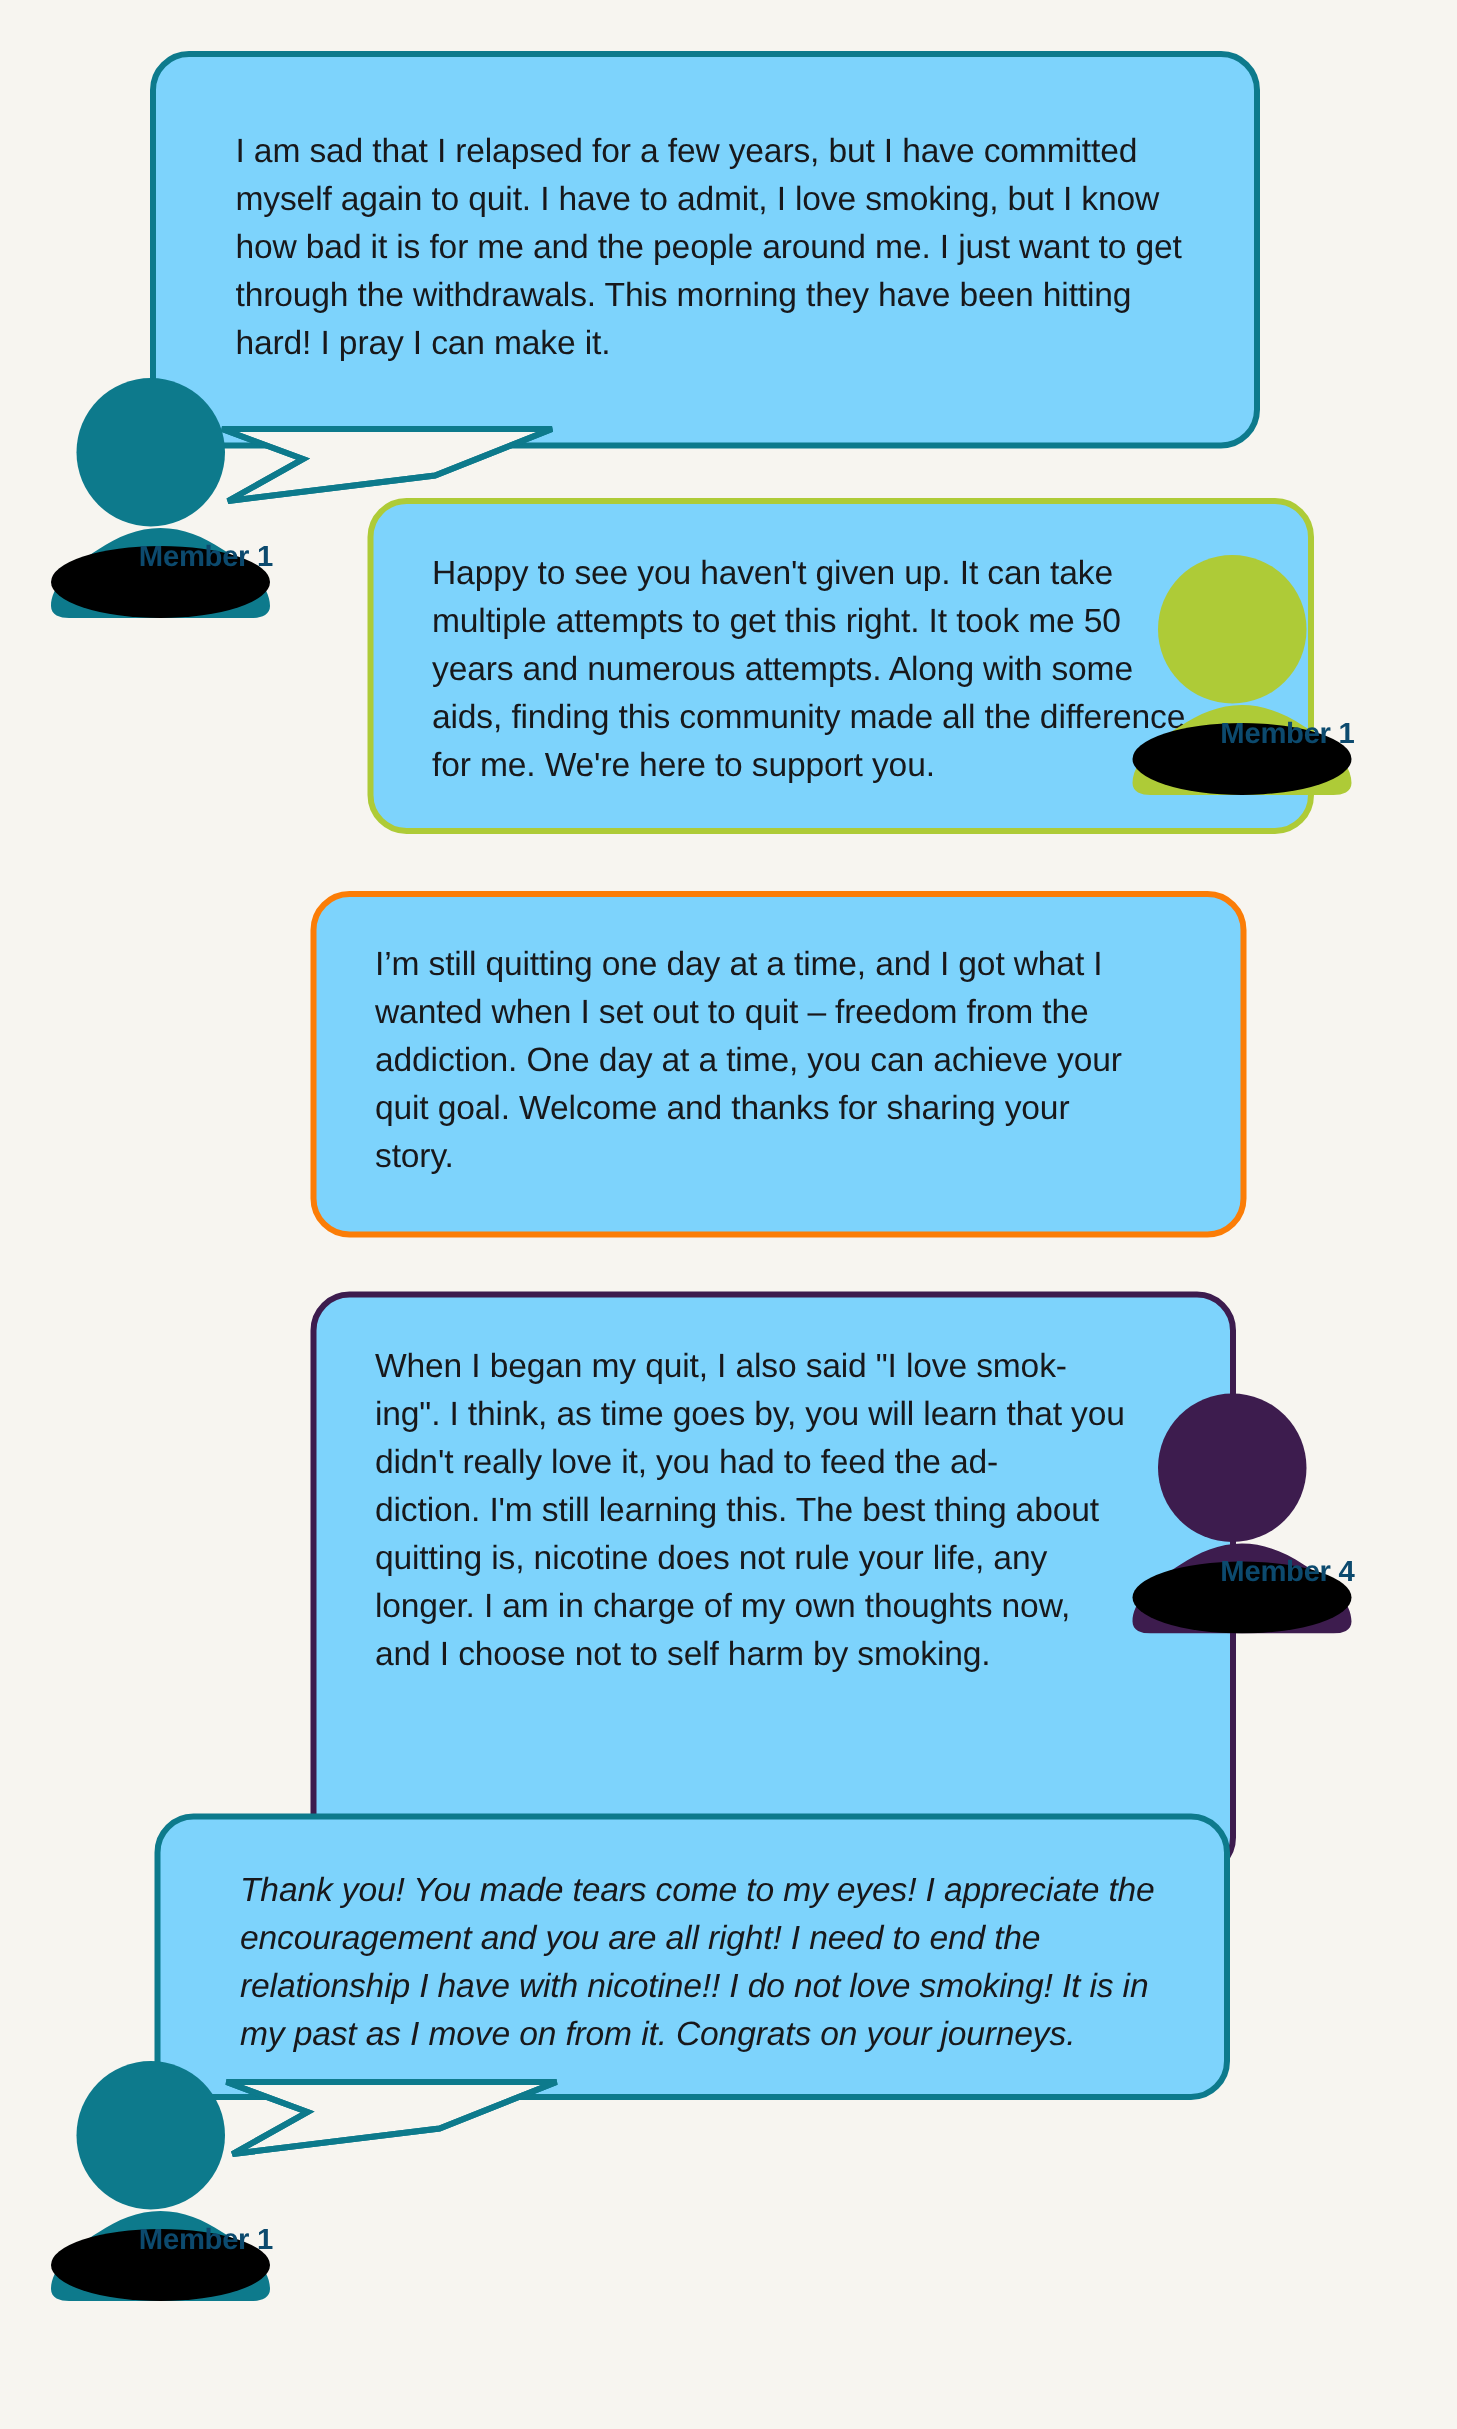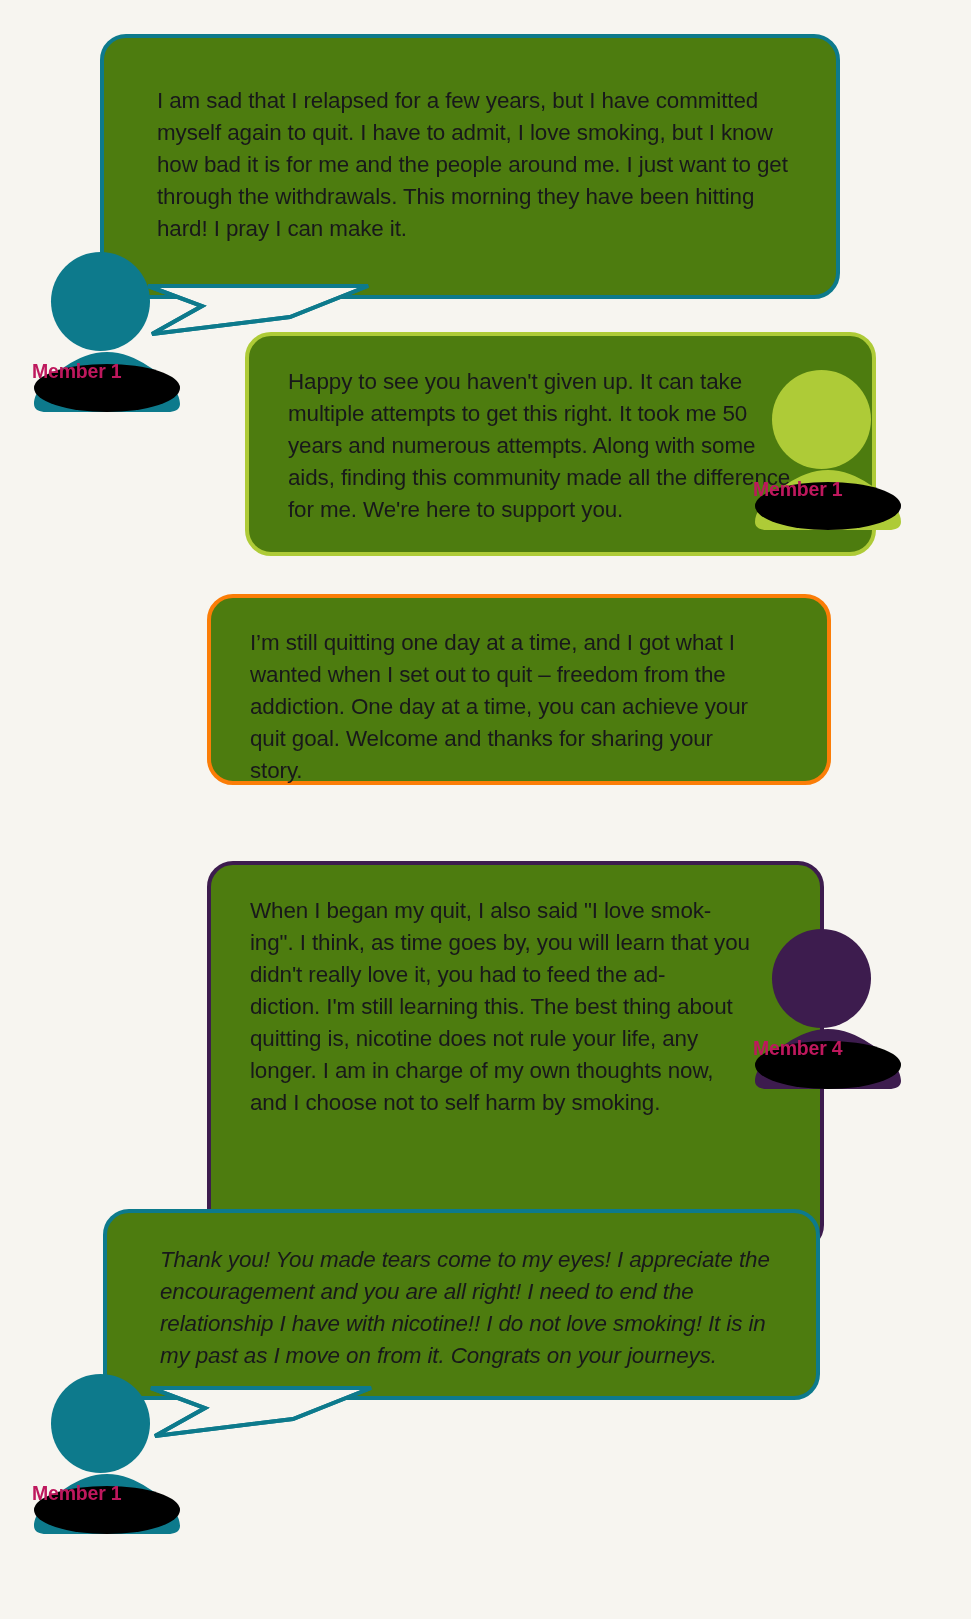--- a/index.html
+++ b/index.html
@@ -19,21 +19,21 @@
     position: absolute;
     inset: 0;
     width: 971px;
     height: 1619px;
   }
 
   
   .bubble {
     position: absolute;
     box-sizing: border-box;
-    background: #4d7c0f;
+    background: #7dd3fc;
     border-style: solid;
     border-width: 4px;
     border-radius: 26px;
     z-index: 3;
   }
   .bubble .bubble-text {
     display: block;
     color: #18181b;
     font-size: 22.4px;
     line-height: 32px;
@@ -46,21 +46,21 @@
   .b-orange { border-color: #fb7d07; }
   .b-purple { border-color: #3d1c4e; }
 
   
   #bubble-1 { left: 100px; top: 34px;   width: 740px; height: 265px; }
   #bubble-1 .bubble-text { padding: 47px 0 0 53px; width: 640px; }
 
   #bubble-2 { left: 207px; top: 332px;  width: 631px; height: 224px; }
   #bubble-2 .bubble-text { padding: 30px 0 0 39px; width: 510px; }
 
-  #bubble-3 { left: 207px; top: 594px;  width: 624px; height: 191px; }
+  #bubble-3 { left: 207px; top: 594px;  width: 624px; height: 231px; }
   #bubble-3 .bubble-text { padding: 29px 0 0 39px; width: 518px; }
 
   #bubble-4 { left: 207px; top: 861px;  width: 617px; height: 390px; }
   #bubble-4 .bubble-text { padding: 30px 0 0 39px; width: 500px; }
 
   #bubble-5 { left: 103px; top: 1209px; width: 717px; height: 191px; }
   #bubble-5 .bubble-text { padding: 31px 0 0 53px; width: 620px; font-style: italic; }
 
   
   .tail {
@@ -91,22 +91,22 @@
     left: 0;
     top: 92px;
     width: 150px;
     height: 68px;
   }
   .avatar .av-label {
     position: absolute;
     left: 0;
     top: 108px;
     width: 150px;
-    text-align: left;
-    color: #be185d;
+    text-align: right;
+    color: #0c4a6e;
     font-size: 19.5px;
     font-weight: bold;
     letter-spacing: -0.2px;
     z-index: 2;
     white-space: nowrap;
   }
 
   
   #avatar-1 { left: 32px;  top: 252px; }
   #avatar-2 { left: 753px; top: 370px; }

